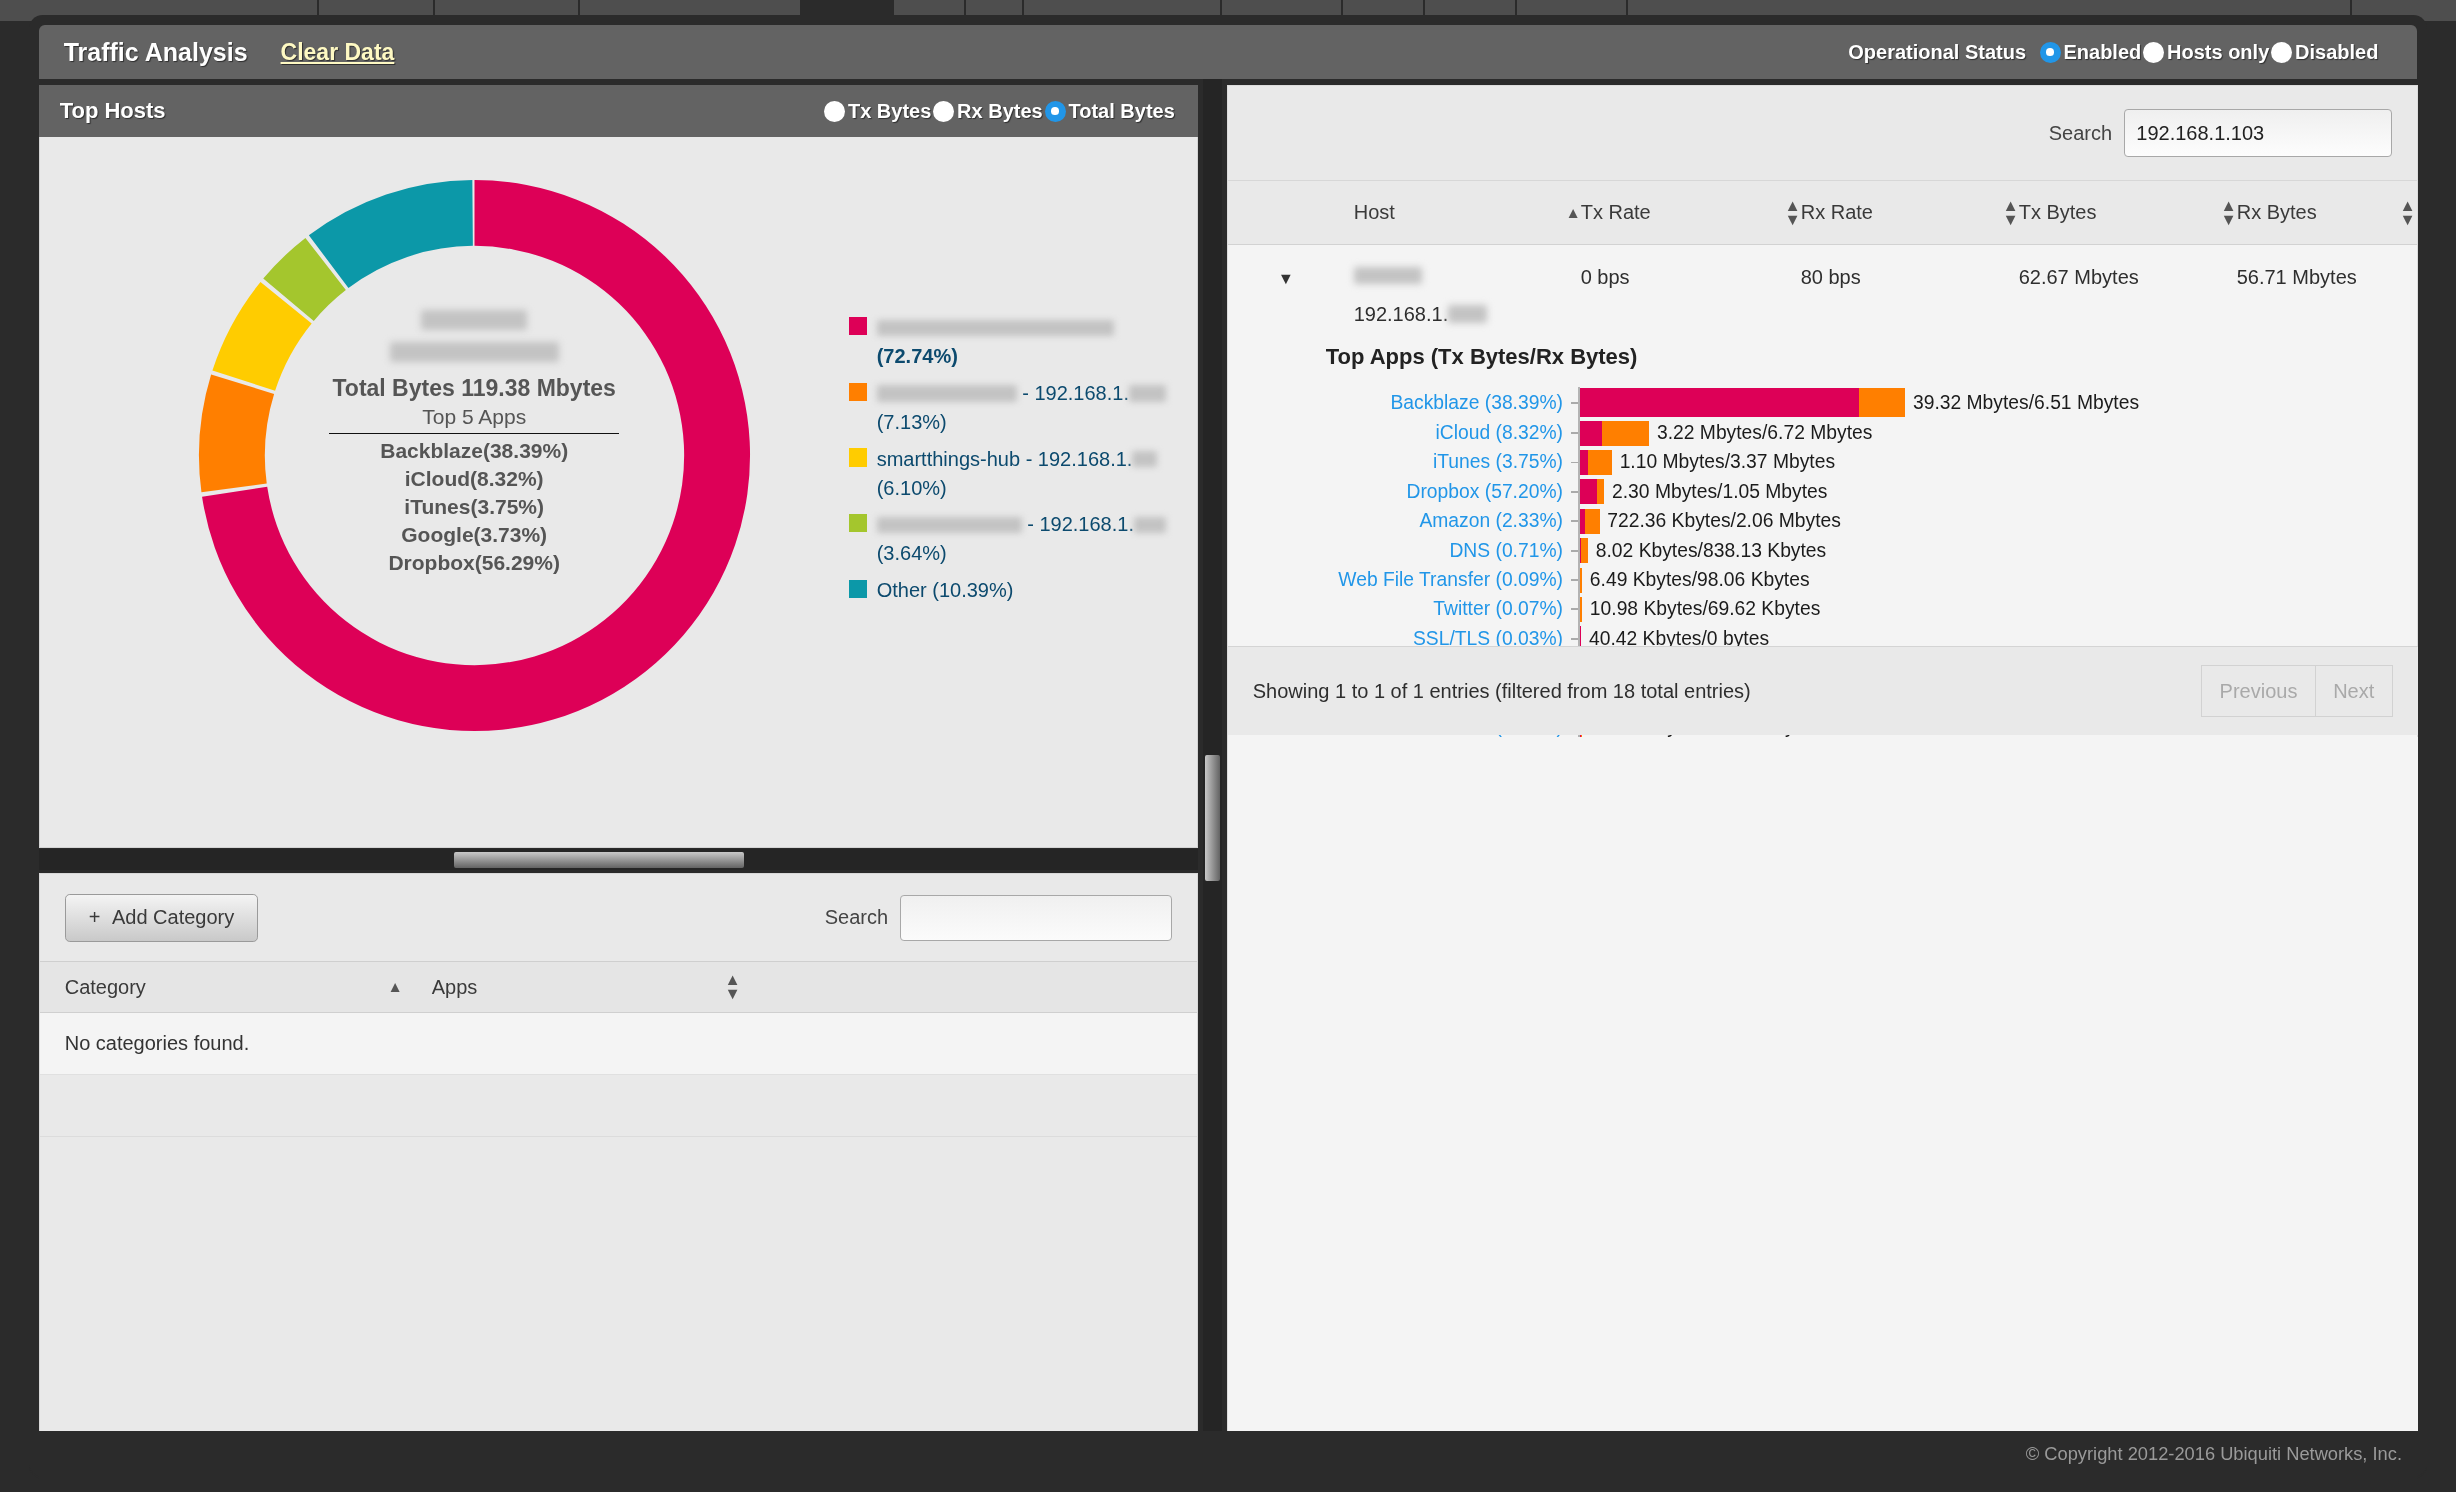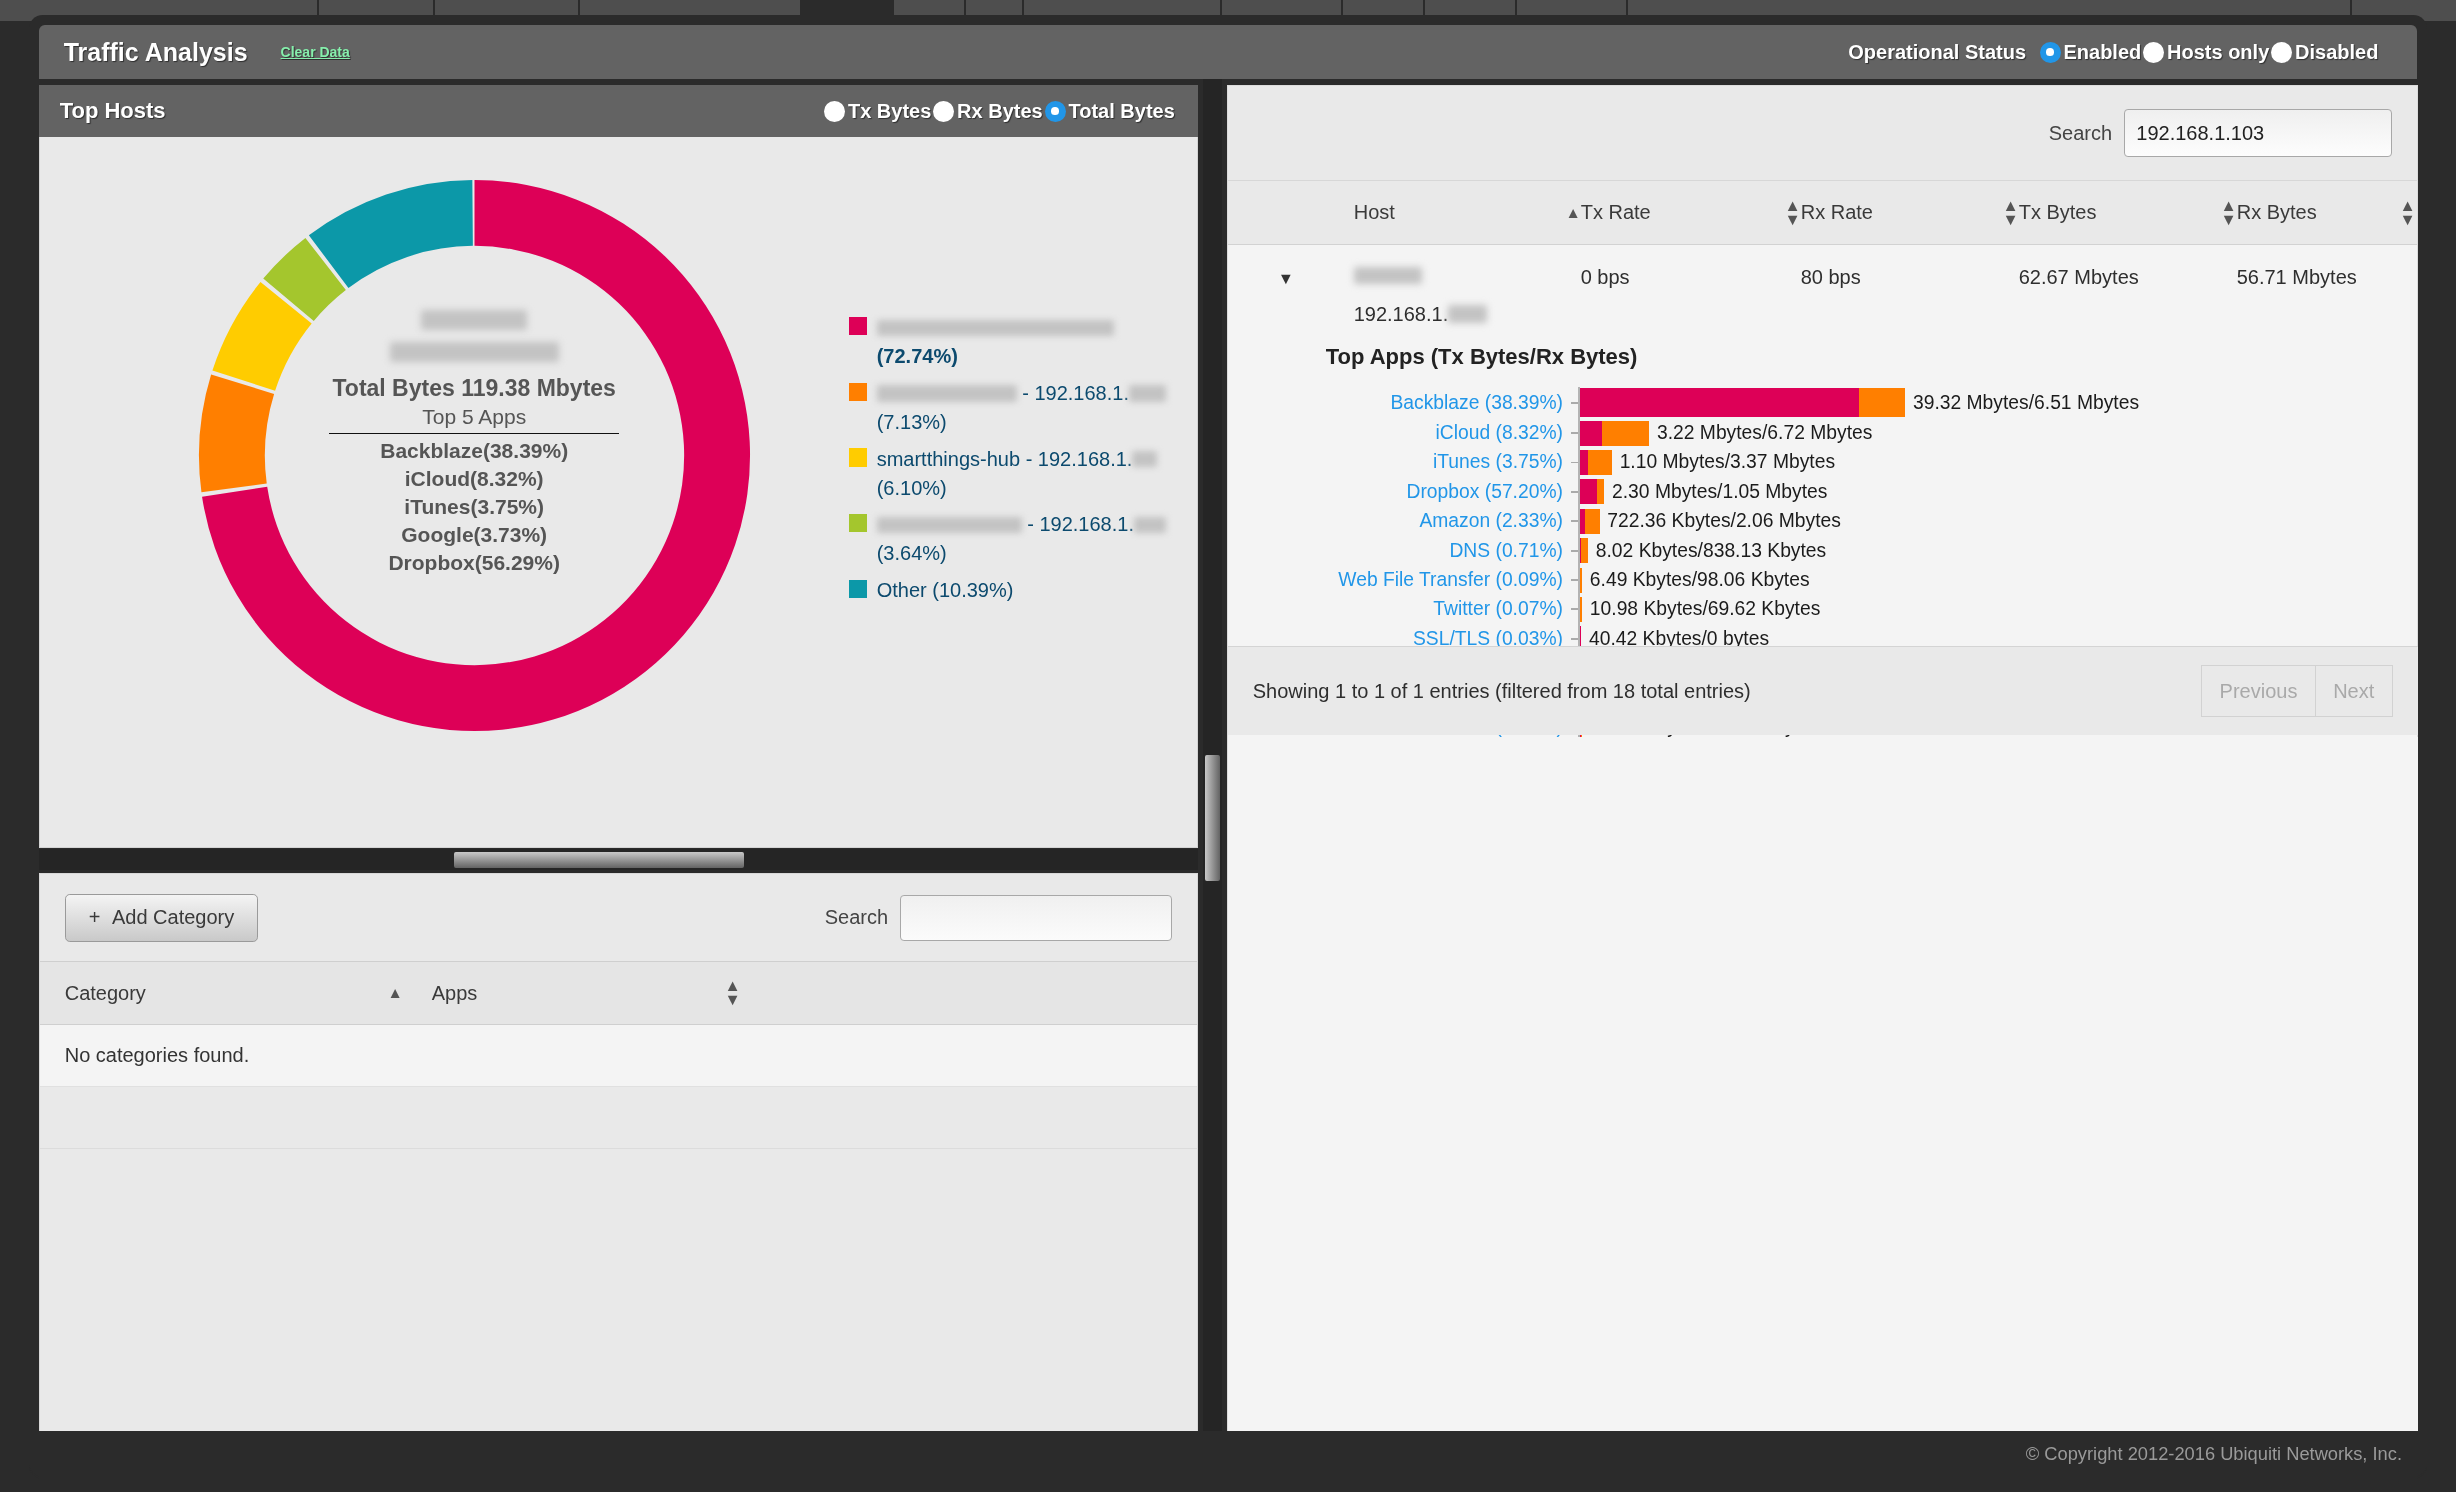--- a/index.html
+++ b/index.html
@@ -33,21 +33,21 @@
     height: 54px; width: 100%;
     background: #636363;
     display: flex; align-items: center;
     border-radius: 5.8px 5.8px 0 0;
   }
   #title {
     color: #ffffff; font-size: 25px; font-weight: bold;
     margin-left: 25px; text-shadow: 1px 1px 1px #2f2f2f;
   }
   #clear-data {
-    color: #86efac; font-size: 14px; font-weight: bold;
+    color: #fef9c3; font-size: 23px; font-weight: bold;
     margin-left: 33px; text-decoration: underline; cursor: pointer;
     text-shadow: 1px 1px 1px #2f2f2f;
   }
   #opstatus {
     margin-left: auto; margin-right: 37px;
     display: flex; align-items: center; gap: 0px;
     color: #ffffff; font-size: 20px; font-weight: bold;
     text-shadow: 1px 1px 1px #2f2f2f;
   }
   #opstatus .oplabel { margin-right: 13.5px; }
@@ -146,21 +146,21 @@
     display: flex; align-items: center; gap: 11.6px;
   }
   #cat-search-wrap { margin-left: auto; display: flex; align-items: center; gap: 11.6px; }
   #cat-search-label { font-size: 20px; color: #444; }
   #cat-search-input {
     width: 272px; height: 46px; border: 1px solid #a8a8a8; border-radius: 3.9px;
     background: linear-gradient(180deg,#f0f0f0,#fbfbfb);
     font-size: 19.3px; padding: 0 9.7px; font-family: "Liberation Sans", sans-serif;
   }
   .thead {
-    display: flex; align-items: center; height: 64px;
+    display: flex; align-items: center; height: 52px;
     background: #e5e5e5; border-top: 1px solid #cfcfcf; border-bottom: 1px solid #cfcfcf;
     font-size: 20px; color: #3a3a3a; padding: 0 25px;
   }
   .th { display: flex; align-items: center; }
   .sort-asc { margin-left: auto; font-size: 15.4px; color: #555; }
   .sort-both { margin-left: auto; font-size: 16.4px; color: #555; line-height: .85; text-align:center;}
   #cat-empty-row {
     height: 62px; display: flex; align-items: center; padding: 0 25px;
     background: #f4f4f4; font-size: 20px; color: #333;
     border-bottom: 1px solid #e0e0e0;

